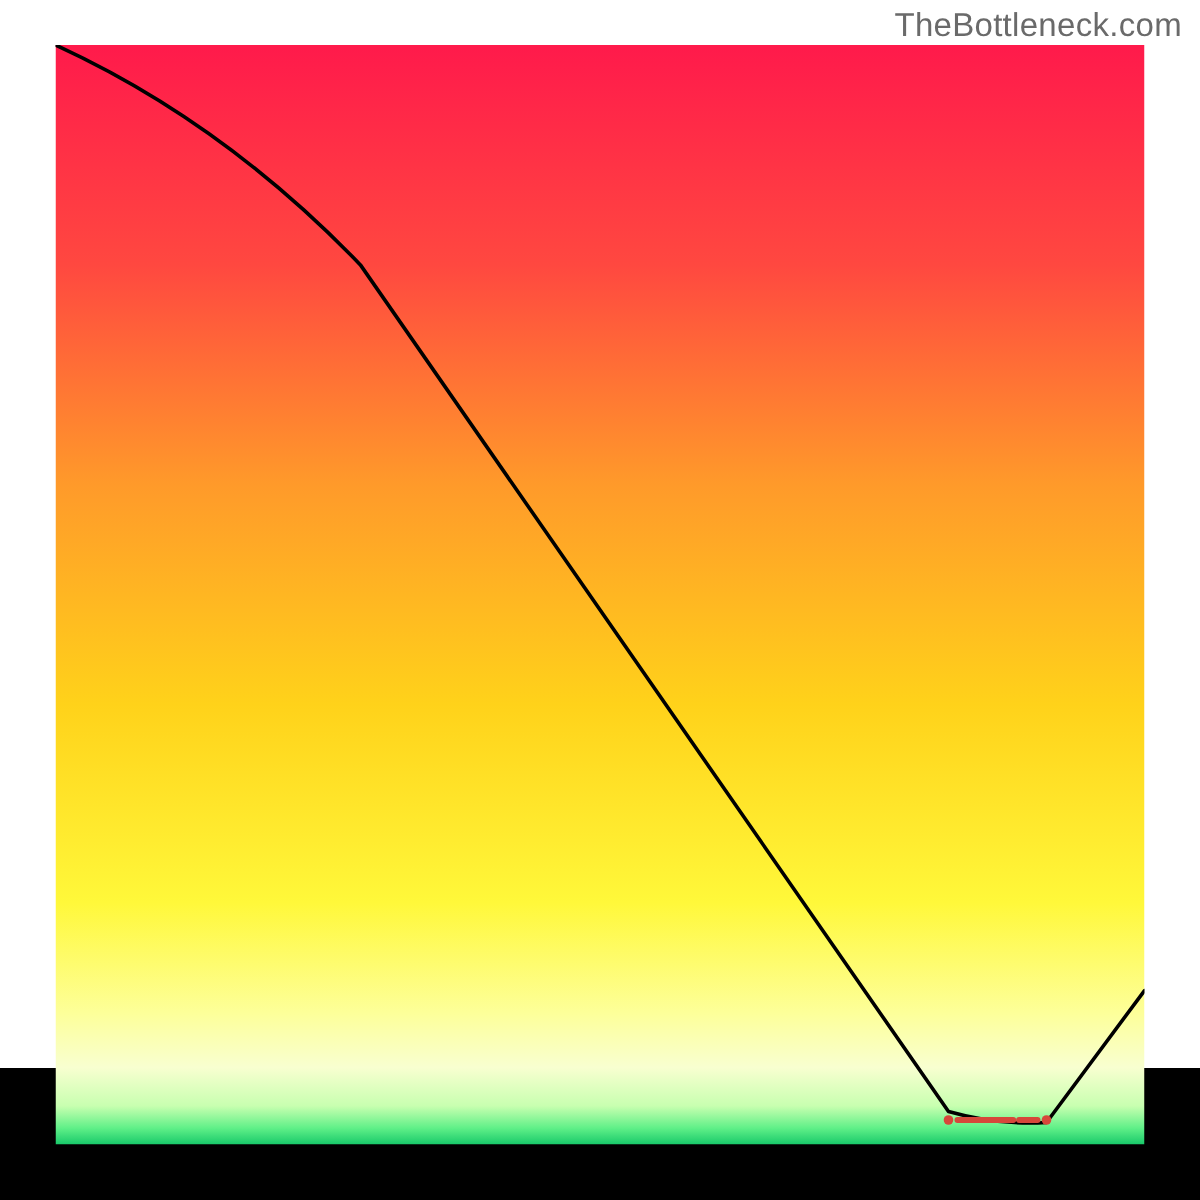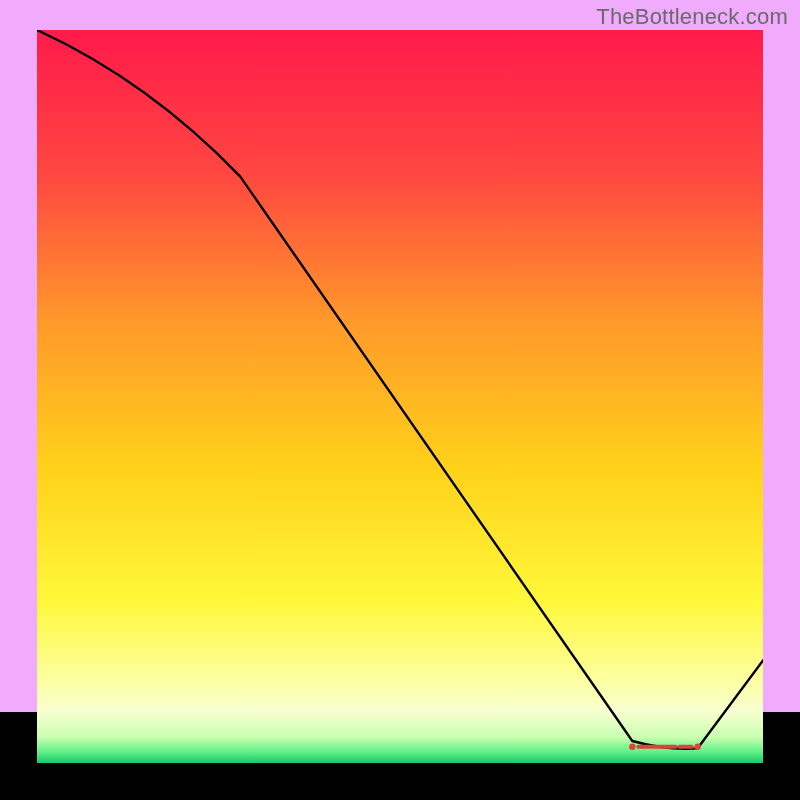--- a/index.html
+++ b/index.html
@@ -8,21 +8,21 @@
     width: 800px;
     height: 800px;
     background: #000;
     overflow: hidden;
     font-family: Arial, Helvetica, sans-serif;
   }
   .frame {
     position: relative;
     width: 800px;
     height: 712px;
-    background: #f0abfc;
+    background: #ffffff;
   }
   .watermark {
     position: absolute;
     top: 4px;
     right: 12px;
     color: #6a6a6a;
     font-size: 22px;
     font-weight: 500;
     letter-spacing: 0.2px;
     z-index: 5;

